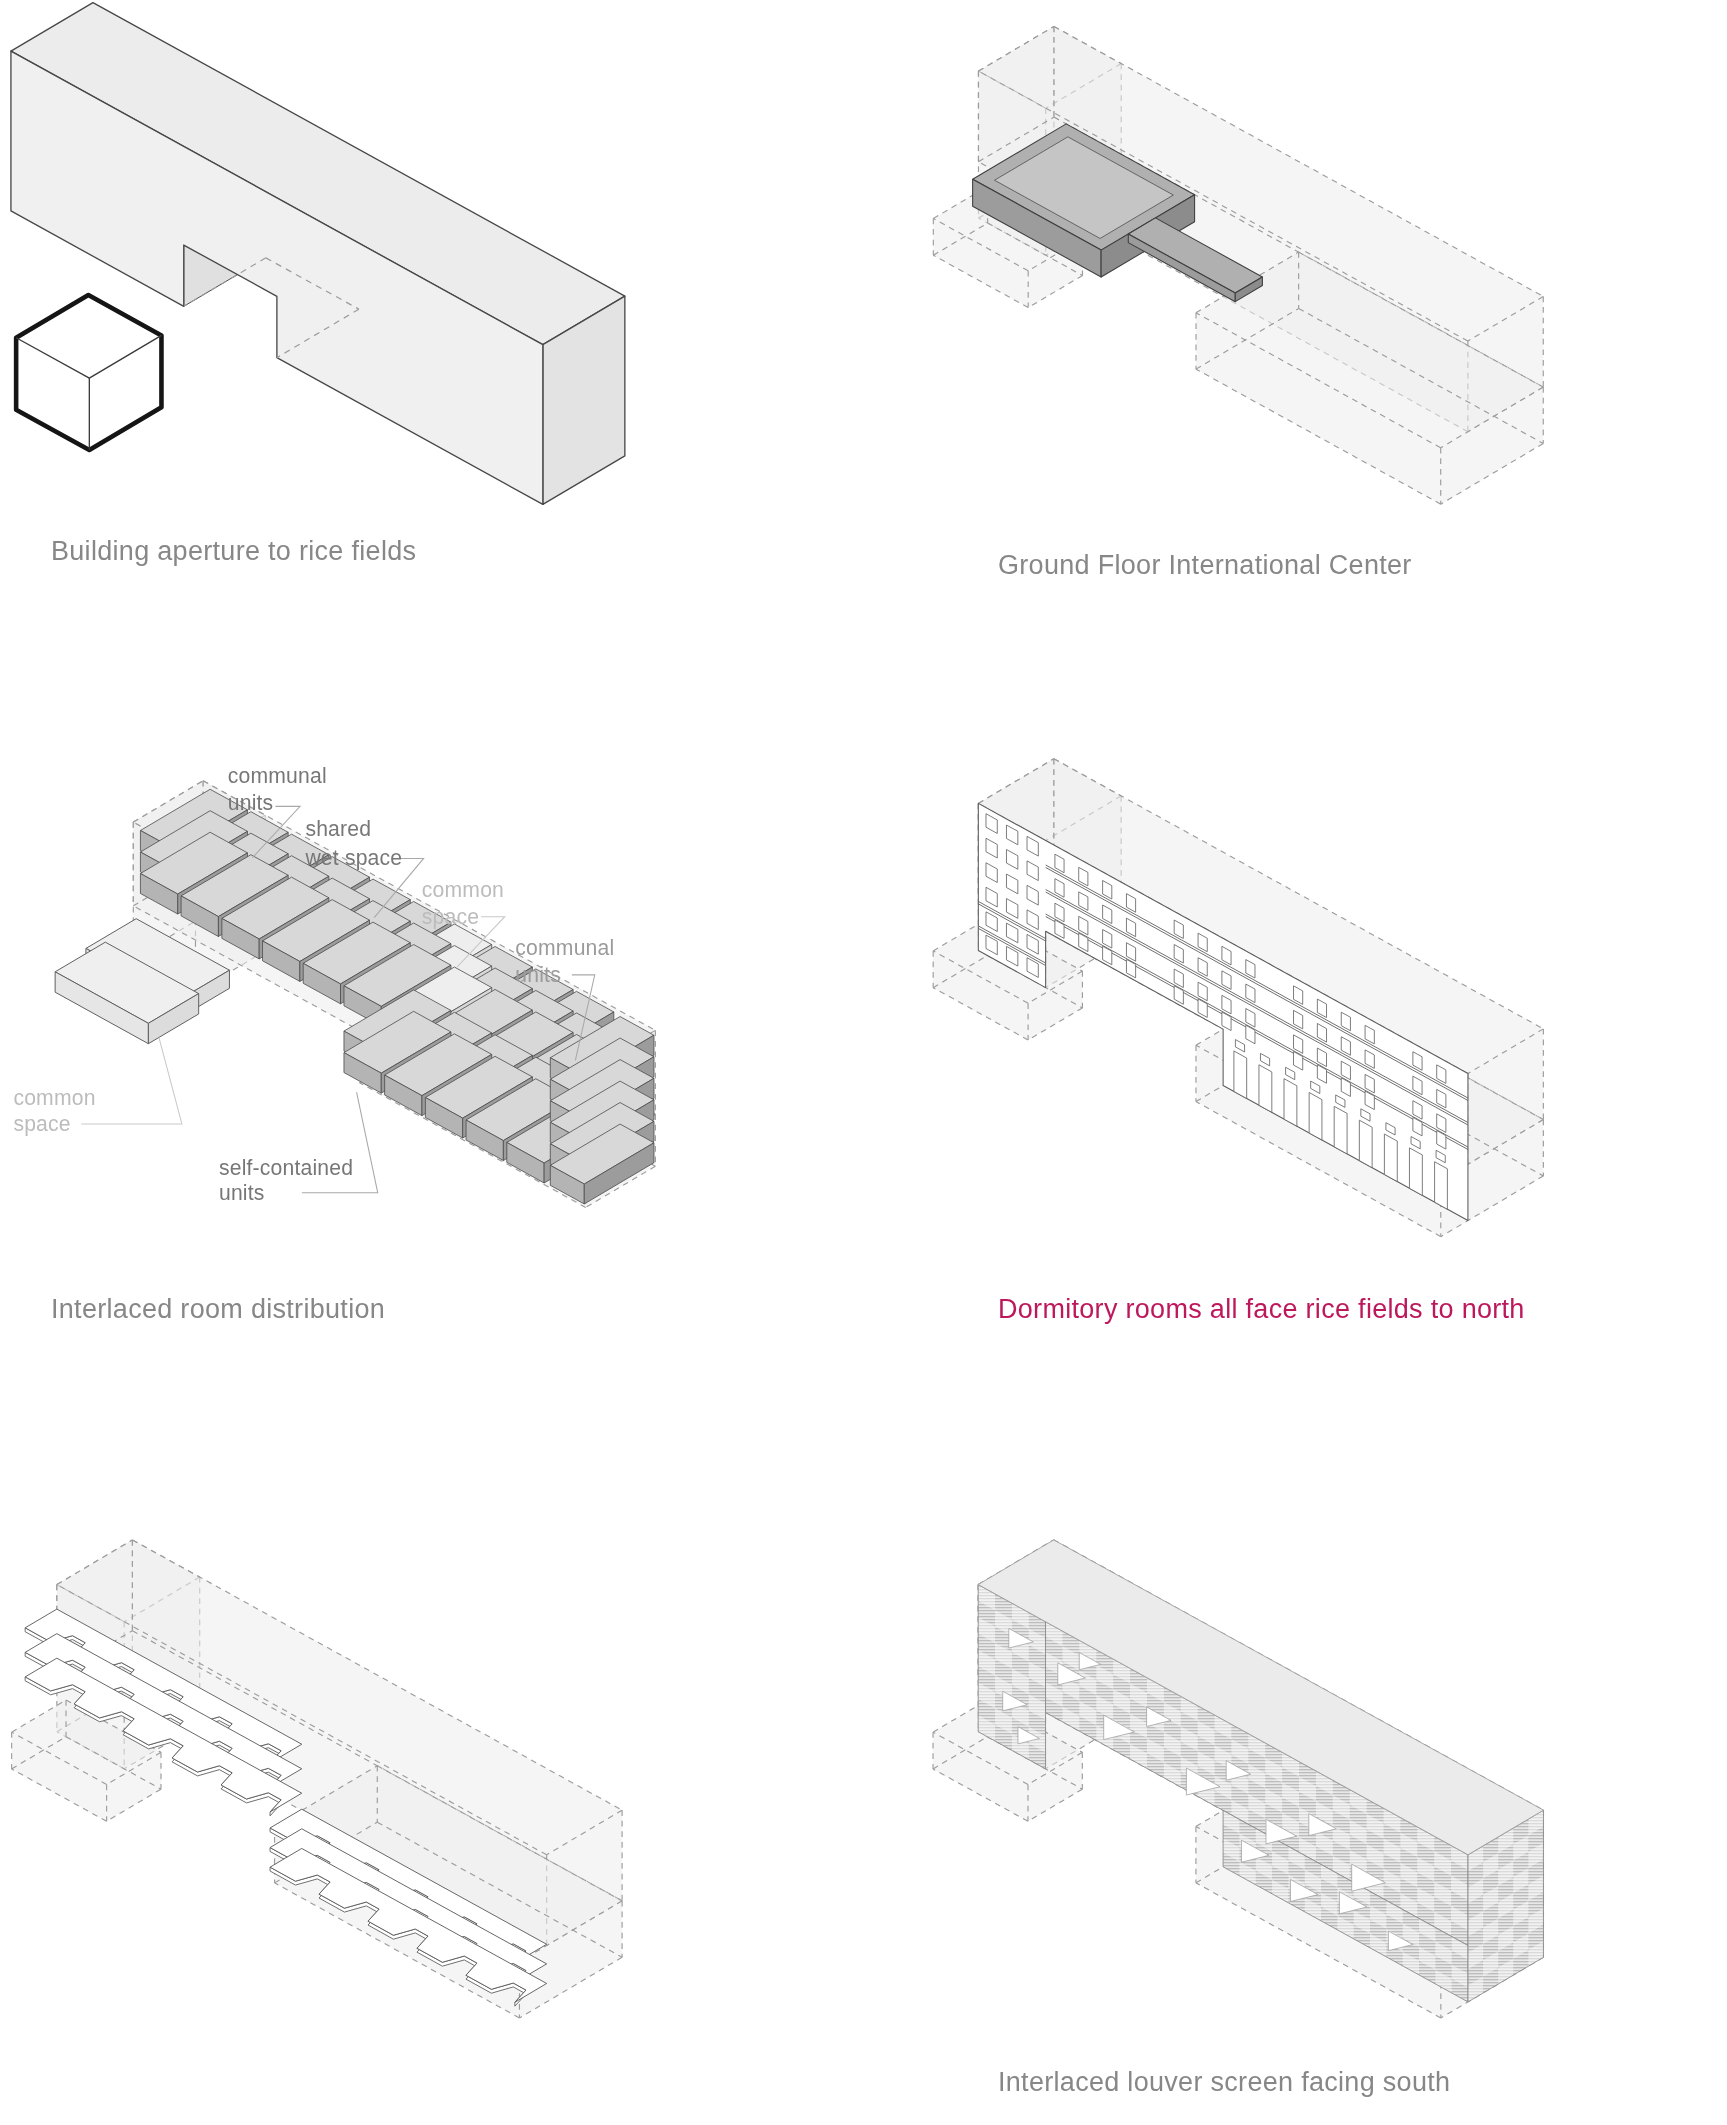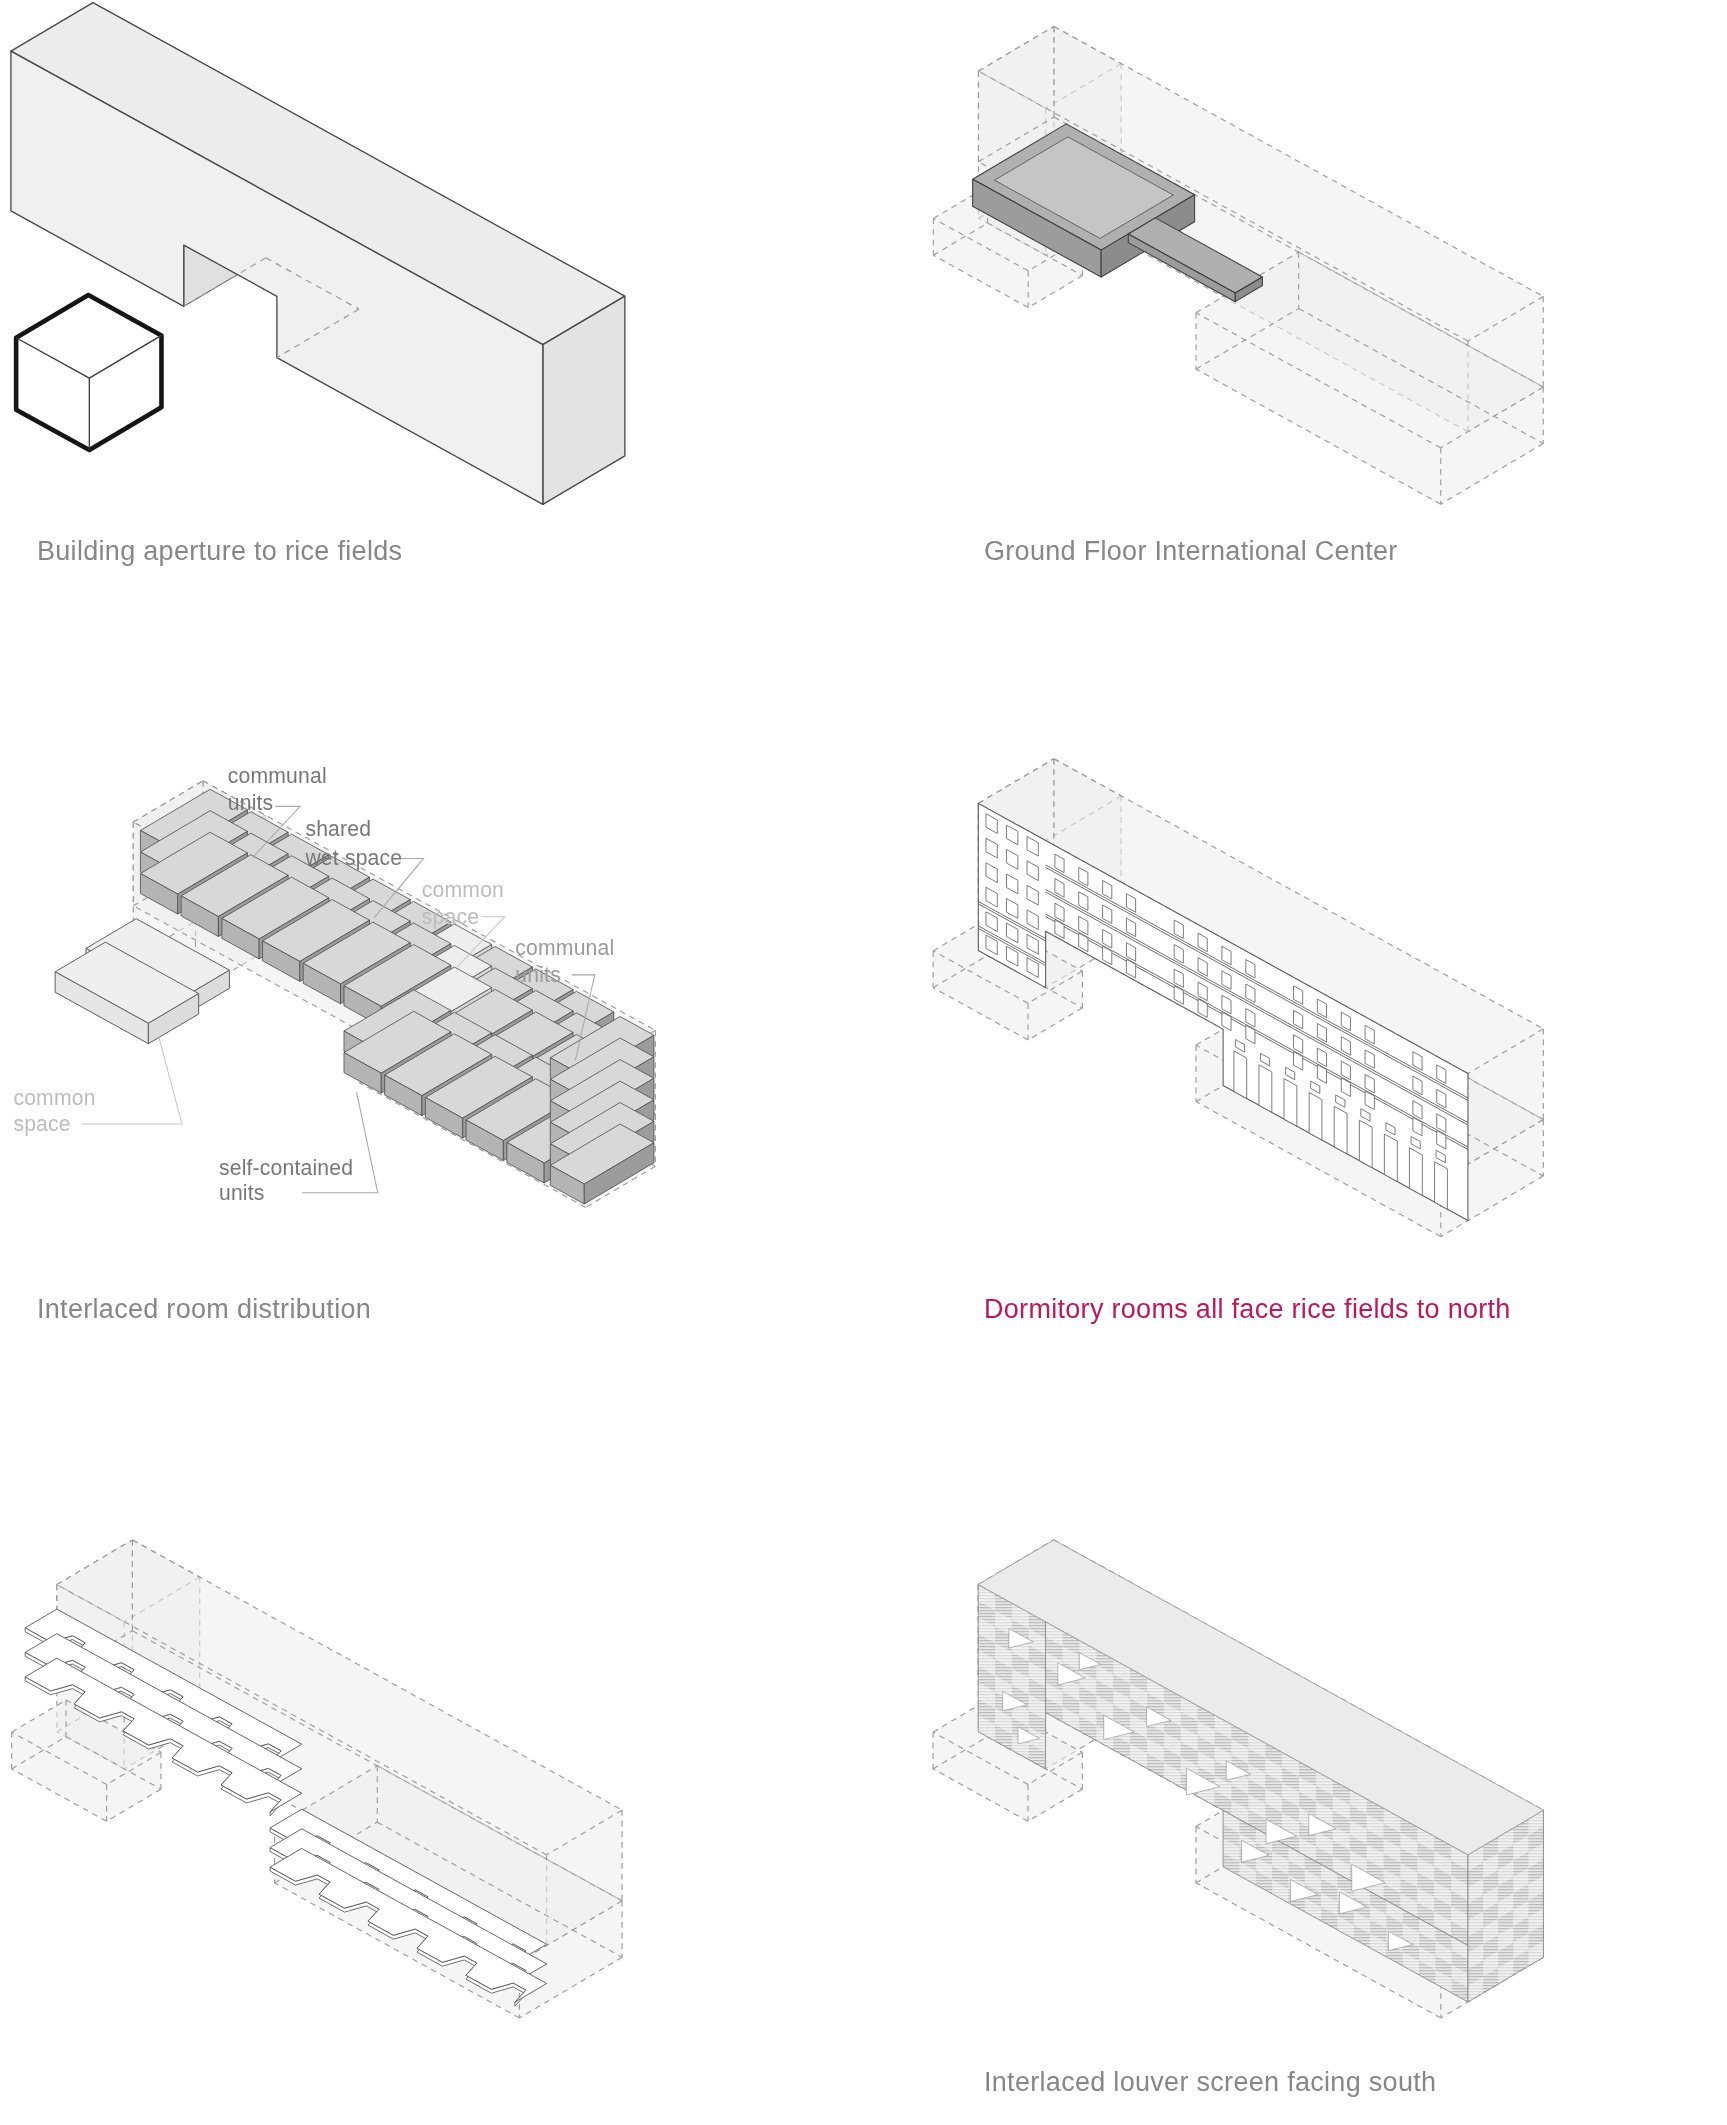--- a/index.html
+++ b/index.html
@@ -1,19 +1,19 @@
 <!DOCTYPE html>
 <html style="font-size:14px"><head>
 <meta charset="utf-8">
 <style>
   html,body{margin:0;padding:0;background:#ffffff;}
   .page{position:relative;width:1727px;height:2125px;background:#ffffff;
         font-family:"Liberation Sans",sans-serif;overflow:hidden;}
   .cell{position:absolute;}
-  .caption{position:absolute;font-size:27px;letter-spacing:0.3px;white-space:nowrap;line-height:1.2;}
+  .caption{position:absolute;font-size:27px;letter-spacing:0.3px;white-space:nowrap;line-height:1.2;margin-left:14px;}
   svg text{font-family:"Liberation Sans",sans-serif;font-size:24px;letter-spacing:.2px;}
 </style>
 </head>
 <body>
 
 <div class="page">
 
   <svg class="cell" style="left:0;top:0" width="864" height="582" viewBox="0 0 979 660">
     <g id="g1">
         <polygon points="105.0,3.0 708.2,335.8 615.2,390.8 12.0,58.0" fill="#ececec" stroke="#474747" stroke-width="1.5" stroke-linejoin="round"></polygon>
@@ -798,19 +798,19 @@
         <polygon points="157.2,266.5 184.9,281.8 157.2,288.7" fill="#ffffff" stroke="#9a9a9a" stroke-width="0.8" stroke-linejoin="round"></polygon>
         <polygon points="174.5,306.6 198.8,320.0 174.5,326.1" fill="#ffffff" stroke="#9a9a9a" stroke-width="0.8" stroke-linejoin="round"></polygon>
         <polygon points="427.7,435.2 458.9,452.4 427.7,460.2" fill="#ffffff" stroke="#9a9a9a" stroke-width="0.8" stroke-linejoin="round"></polygon>
         <polygon points="483.2,479.7 514.4,496.9 483.2,504.7" fill="#ffffff" stroke="#9a9a9a" stroke-width="0.8" stroke-linejoin="round"></polygon>
         <polygon points="538.7,493.7 569.9,510.9 538.7,518.7" fill="#ffffff" stroke="#9a9a9a" stroke-width="0.8" stroke-linejoin="round"></polygon>
         <polygon points="594.2,538.2 622.0,553.5 594.2,560.4" fill="#ffffff" stroke="#9a9a9a" stroke-width="0.8" stroke-linejoin="round"></polygon>
       </g>
   </svg>
 
   <div class="caption" style="left: 37px; top: 535px; color: rgb(135, 135, 135);">Building aperture to rice fields</div>
-  <div class="caption" style="left: 984px; top: 535px; color: rgb(135, 135, 135);">Ground Floor International Center</div>
+  <div class="caption" style="left: 984px; top: 549px; color: rgb(135, 135, 135);">Ground Floor International Center</div>
   <div class="caption" style="left: 37px; top: 1293px; color: rgb(135, 135, 135);">Interlaced room distribution</div>
   <div class="caption" style="left: 984px; top: 1293px; color: #be185d;">Dormitory rooms all face rice fields to north</div>
   <div class="caption" style="left: 984px; top: 2066px; color: rgb(135, 135, 135);">Interlaced louver screen facing south</div>
 
 </div>
 
 
 </body></html>

